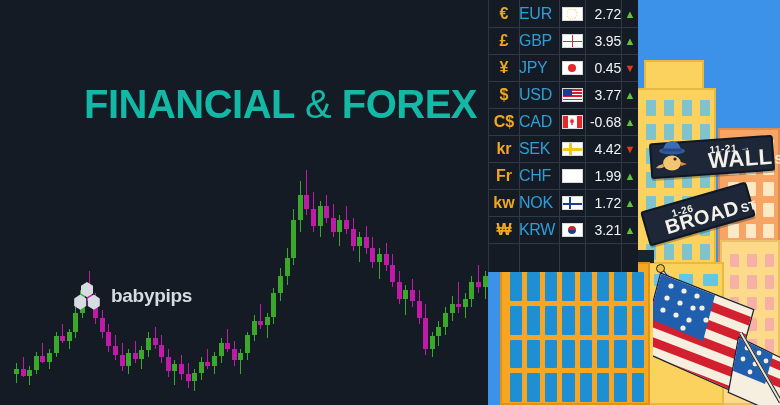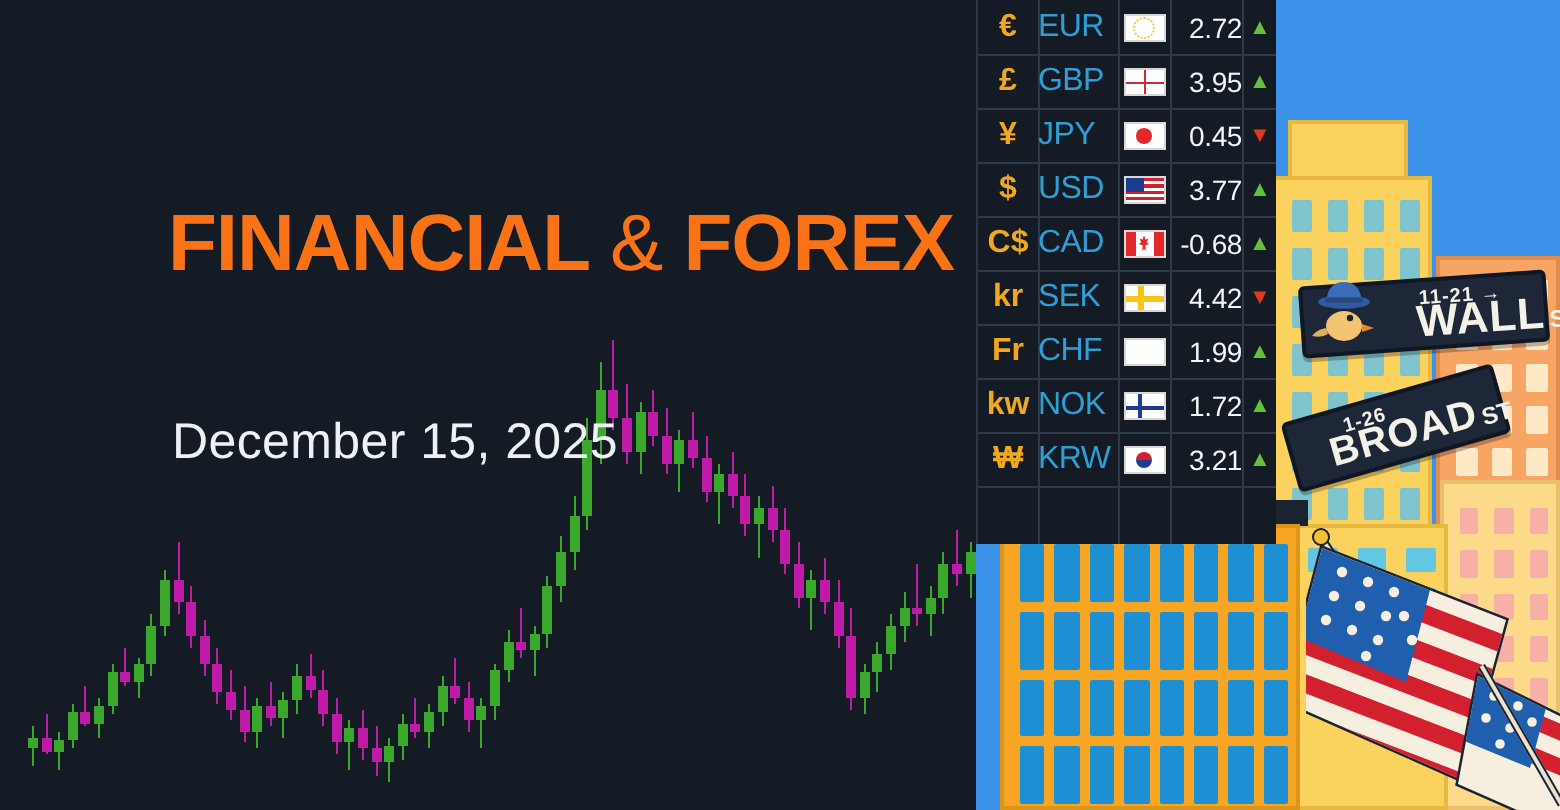--- a/index.html
+++ b/index.html
@@ -122,22 +122,22 @@
   .candle{ position:absolute; }
   .candle .wick{ position:absolute; left:2px; width:1px; }
   .candle .body{ position:absolute; left:0; width:5px; }
   .up .wick, .up .body{ background:#3aa82a; }
   .dn .wick, .dn .body{ background:#c01aa8; }
 
   
   #textblock{ position:absolute; left:0; top:0; width:492px; height:405px; }
 
   #title{
-    position:absolute; left:84px; top:100px; width:400px;
-    color:#f97316; font-weight:bold; font-size:40px; line-height:1.12;
+    position:absolute; left:84px; top:82px; width:400px;
+    color:#14b8a6; font-weight:bold; font-size:40px; line-height:1.12;
     letter-spacing:-0.5px;
   }
   #title .amp{ font-weight:normal; }
   #subtitle{
     position:absolute; left:86px; top:207px;
     color:#eef1f4; font-size:25px; letter-spacing:.2px;
   }
 
   
   #logo{ position:absolute; left:72px; top:281px; display:flex; align-items:center; gap:9px; }
@@ -743,22 +743,31 @@
         <span class="body" style="top:126.30952380952382px; height:11.190476190476176px;"></span>
       </div>
     </div>
 
   <div id="textblock">
     <div id="title">
       <span>FINANCIAL</span>
       <span class="amp">&amp;</span>
       <span>FOREX</span><br>
     </div>
-    <div id="subtitle">December 15, 2025</div>
-
+
+    <div id="logo">
+      <span class="mark">
+        <svg width="30" height="30" viewBox="0 0 30 30">
+          <polygon points="15,1 21,4.8 21,12.4 15,16.2 9,12.4 9,4.8" fill="#d7dce3"></polygon>
+          <polygon points="8.2,13.6 14.2,17.4 14.2,25 8.2,28.8 2.2,25 2.2,17.4" fill="#d7dce3"></polygon>
+          <polygon points="21.8,13.6 27.8,17.4 27.8,25 21.8,28.8 15.8,25 15.8,17.4" fill="#d7dce3"></polygon>
+        </svg>
+      </span>
+      <span class="wordmark">babypips</span>
+    </div>
   </div>
 
   <div id="quotes">
     <div class="gridline-v" style="left:30px;"></div>
     <div class="gridline-v" style="left:70px;"></div>
     <div class="gridline-v" style="left:96px;"></div>
     <div class="gridline-v" style="left:132px;"></div>
 
   <div class="qrow" style="top: 12px;">
         <span class="sym">€</span>

